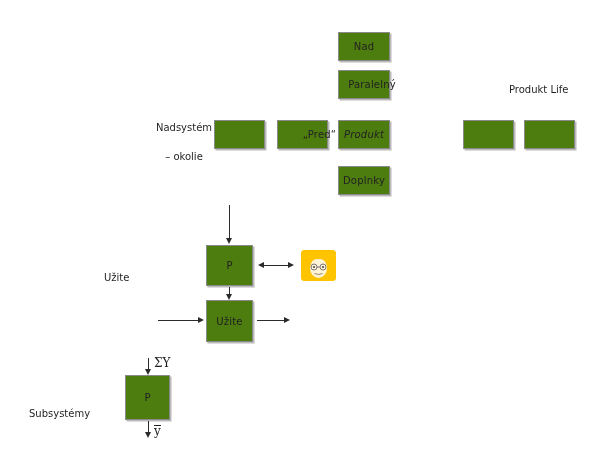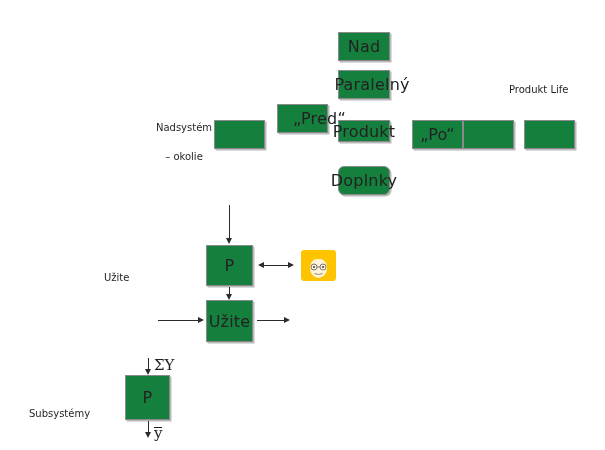--- a/index.html
+++ b/index.html
@@ -14,26 +14,26 @@
     position: relative;
     width: 605px;
     height: 450px;
     background: #ffffff;
     overflow: hidden;
   }
   .box {
     position: absolute;
     box-sizing: border-box;
     border: 1px solid #8a8a8a;
-    background: #15803d;
+    background: #4d7c0f;
     display: flex;
     align-items: center;
     justify-content: center;
     color: #222222;
-    font-size: 16px;
+    font-size: 10px;
     letter-spacing: 0.2px;
     font-family: "DejaVu Sans", sans-serif;
   }
   .box.shadow {
     box-shadow: 1.5px 1.5px 0 rgba(130,130,130,0.55);
   }
   .label {
     position: absolute;
     color: #1f1f1f;
     font-size: 10px;
@@ -79,21 +79,21 @@
     border-right: 6px solid #2b2b2b;
   }
   .avatar {
     position: absolute;
     background: #FFC400;
     border-radius: 4px;
     overflow: hidden;
   }
   .mathlabel {
     position: absolute;
-    font-size: 15px;
+    font-size: 12px;
     color: #1f1f1f;
     font-family: "DejaVu Serif", serif;
   }
   .overbar {
     border-top: 1px solid #1f1f1f;
     padding-top: 0px;
     display: inline-block;
     line-height: 10px;
   }
 </style>
@@ -112,41 +112,38 @@
 
   <div class="label" style="left:509px; top:83px;">Produkt Life</div>
 
   <div class="label center" style="left:155px; top:121px; width:58px;">Nadsystém</div>
   <div class="label center" style="left:155px; top:150px; width:58px;">– okolie</div>
 
   <div class="box shadow" style="left:214px; top:120px; width:51px; height:29px;">
     <span></span>
   </div>
 
-  <div class="box shadow" style="left:277px; top:104px; width:51px; height:29px;padding-left:34px;">
+  <div class="box shadow" style="left:277px; top:120px; width:51px; height:29px;padding-left:34px;">
     <span>„Pred“</span>
   </div>
 
-  <div class="box shadow" style="left:338px; top:120px; width:52px; height:22px;">
+  <div class="box shadow" style="left:338px; top:120px; width:52px; height:29px;font-style:italic;">
     <span>Produkt</span>
   </div>
 
-  <div class="box shadow" style="left:412px; top:120px; width:51px; height:29px;">
-    <span>„Po“</span>
-  </div>
 
   <div class="box shadow" style="left:463px; top:120px; width:51px; height:29px;">
     <span></span>
   </div>
 
   <div class="box shadow" style="left:524px; top:120px; width:51px; height:29px;">
     <span></span>
   </div>
 
-  <div class="box shadow" style="left:338px; top:166px; width:52px; height:29px;border-radius:6px;">
+  <div class="box shadow" style="left:338px; top:166px; width:52px; height:29px;">
     <span>Doplnky</span>
   </div>
 
   <div class="vline" style="left:229px; top:205px; height:34px;"></div>
   <div class="arrow-down" style="left:225.5px; top:238px;"></div>
 
   <div class="label" style="left:104px; top:271px;">Užite</div>
 
   <div class="box shadow" style="left:206px; top:245px; width:47px; height:41px;">
     <span>P</span>

